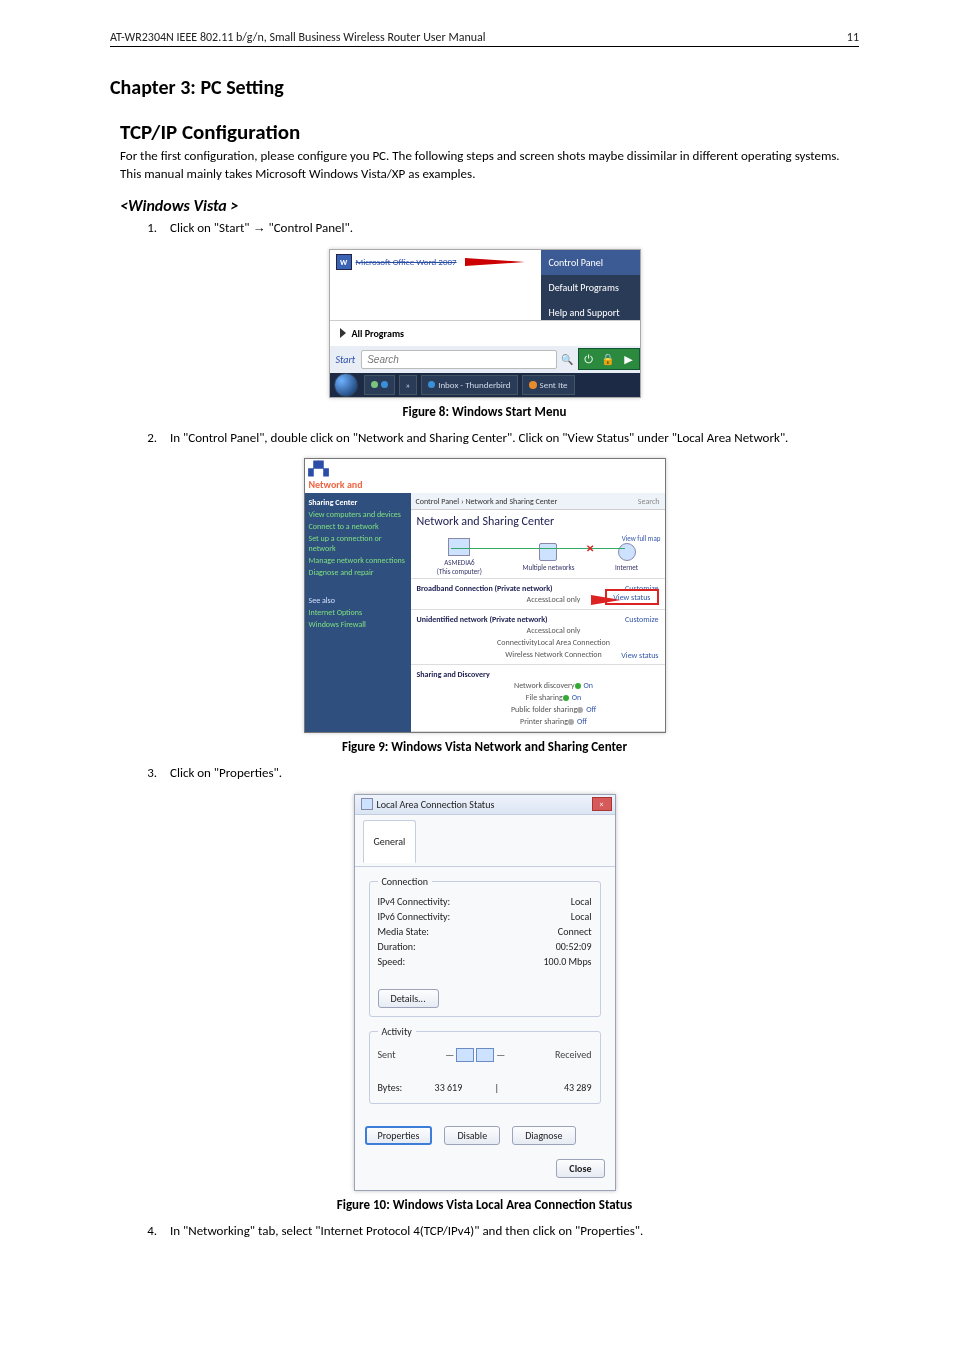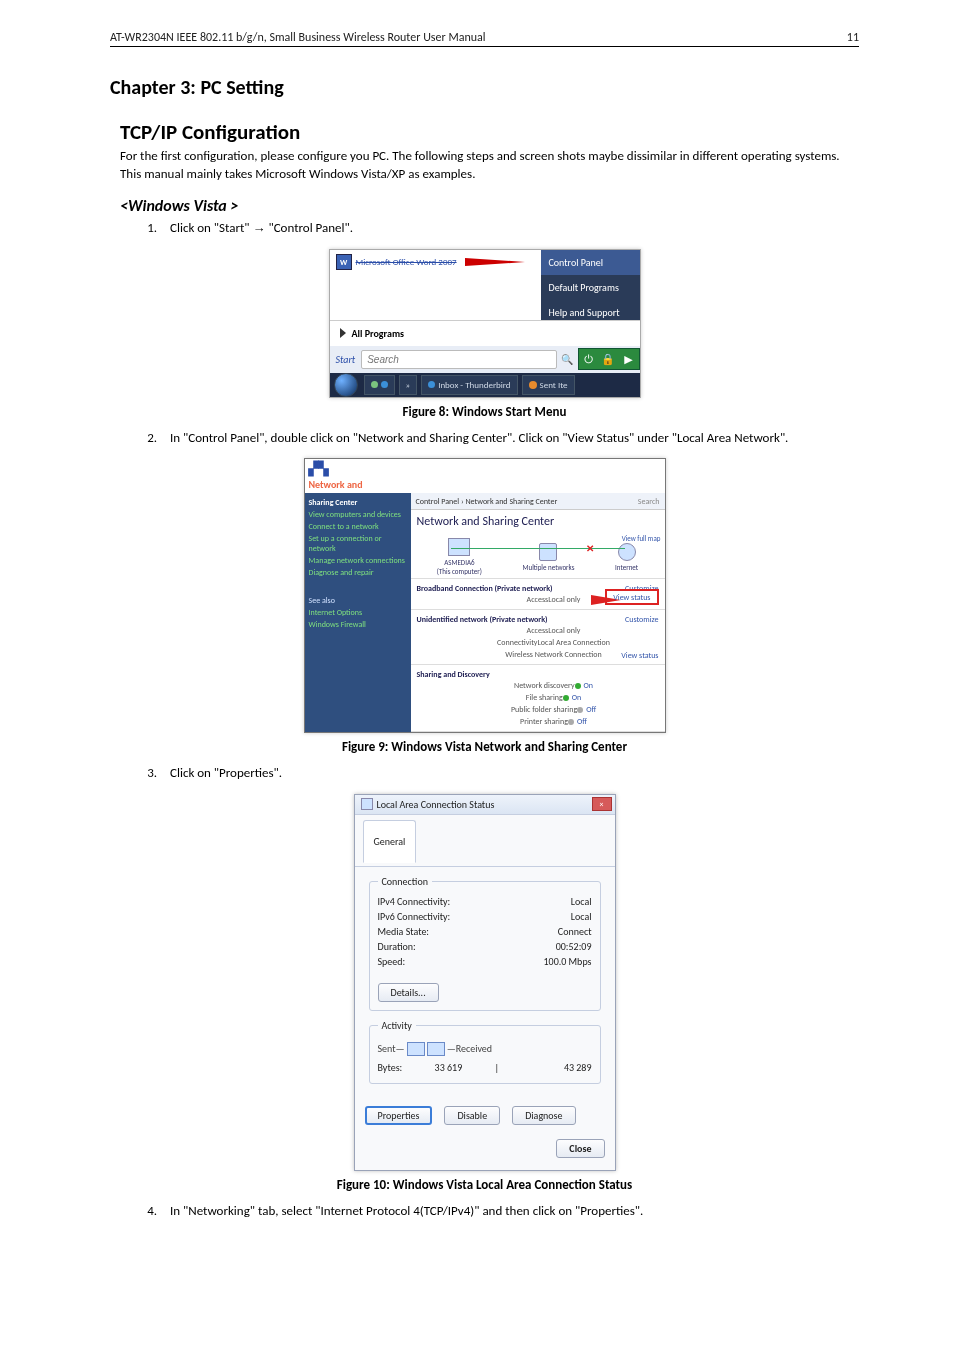--- a/index.html
+++ b/index.html
@@ -217,21 +217,21 @@
   .fig10 fieldset{
     border:1px solid #c5cee0;border-radius:3px;margin:0 0 8px 0;padding:6px 8px 8px;
   }
   .fig10 legend{padding:0 4px;}
   .kv{display:flex;justify-content:space-between;padding:1px 0;}
   .btn{
     display:inline-block;padding:2px 12px;border:1px solid #9aa3b8;border-radius:3px;
     background:linear-gradient(#fdfdfe,#e6ebf3);font-size:10px;
   }
   .btn.sel{border:2px solid #3b7dd8;padding:1px 11px;}
-  .activity-row{display:flex;align-items:center;justify-content:flex-start;margin:4px 0 4px;color:#444;}
+  .activity-row{display:flex;align-items:center;justify-content:space-between;margin:4px 0 18px;color:#444;}
   .monitors{display:flex;align-items:center;gap:2px;}
   .moni{width:16px;height:12px;background:#cde2ff;border:1px solid #6a8ac8;}
   .fig10-foot{padding:4px 10px 10px;display:flex;gap:12px;}
   .closebar{padding:4px 10px 12px;text-align:right;font-weight:bold;}
 </style>
 </head>
 <body>
 
 <div class="page">
   <div class="running-header">
@@ -419,21 +419,21 @@
               <span>Connect</span>
             </div>
           <div class="kv">
               <span>Duration:</span>
               <span>00:52:09</span>
             </div>
           <div class="kv">
               <span>Speed:</span>
               <span>100.0 Mbps</span>
             </div>
-          <div style="margin-top:14px;">
+          <div style="margin-top:20px;">
             <span class="btn">Details...</span>
           </div>
         </fieldset>
         <fieldset>
           <legend>Activity</legend>
           <div class="activity-row">
             <span>Sent</span>
             <span class="monitors">
               <span>—</span>
                 <span class="moni"></span>

